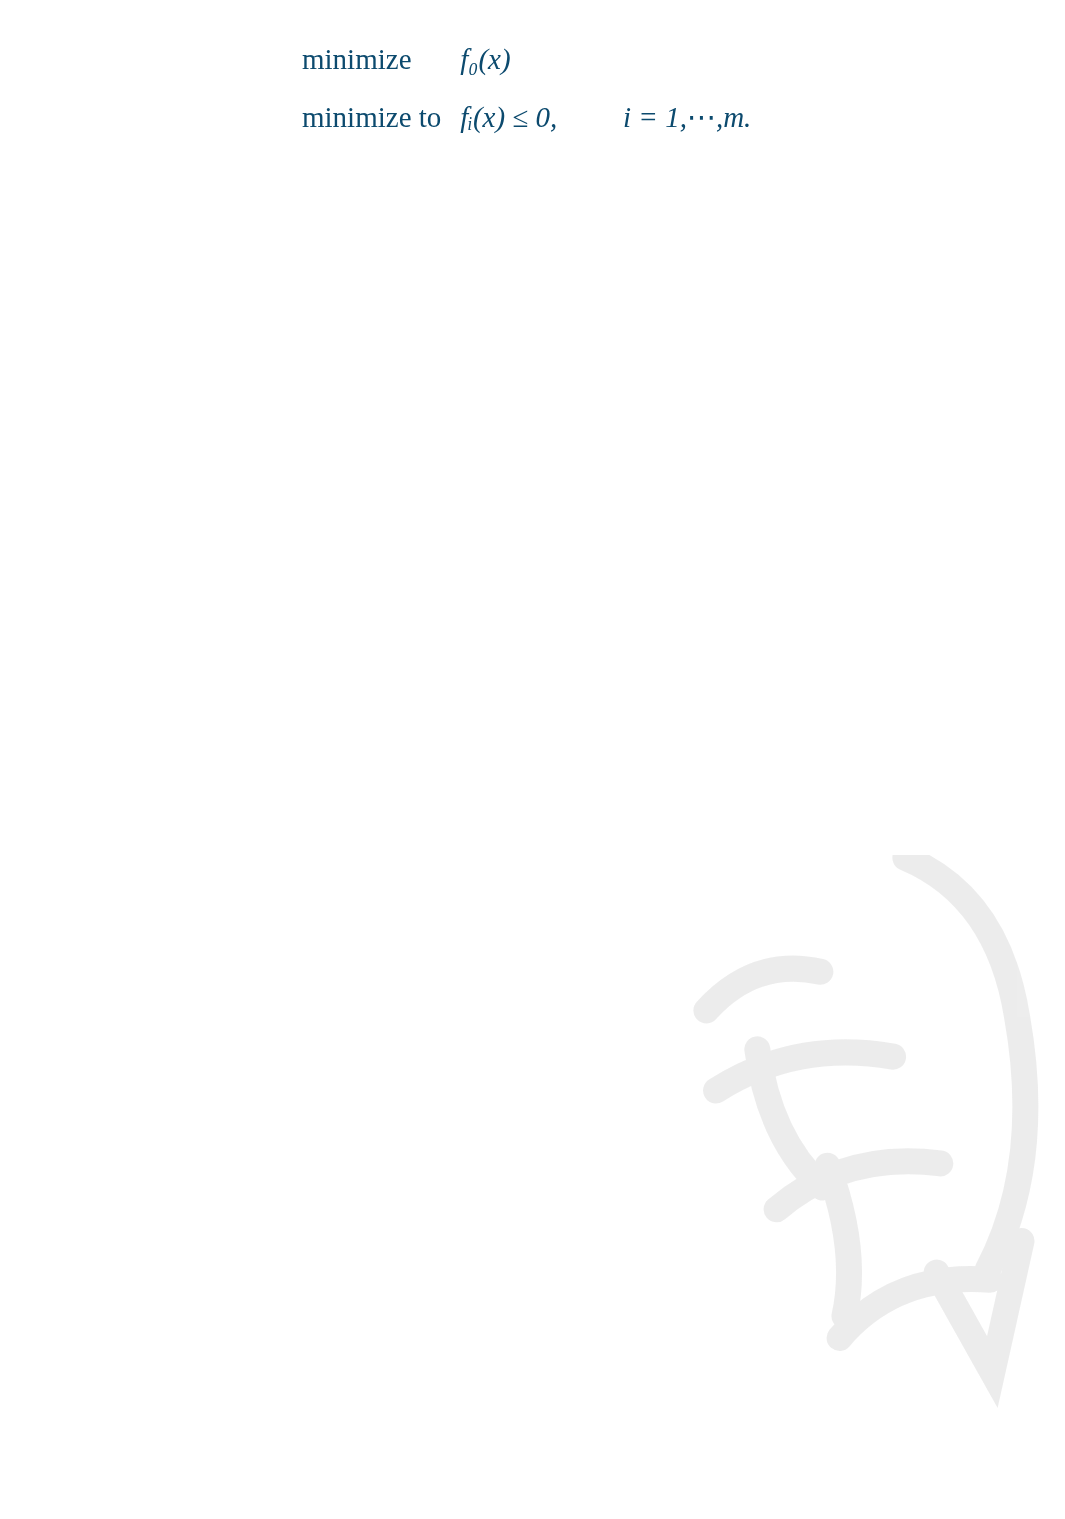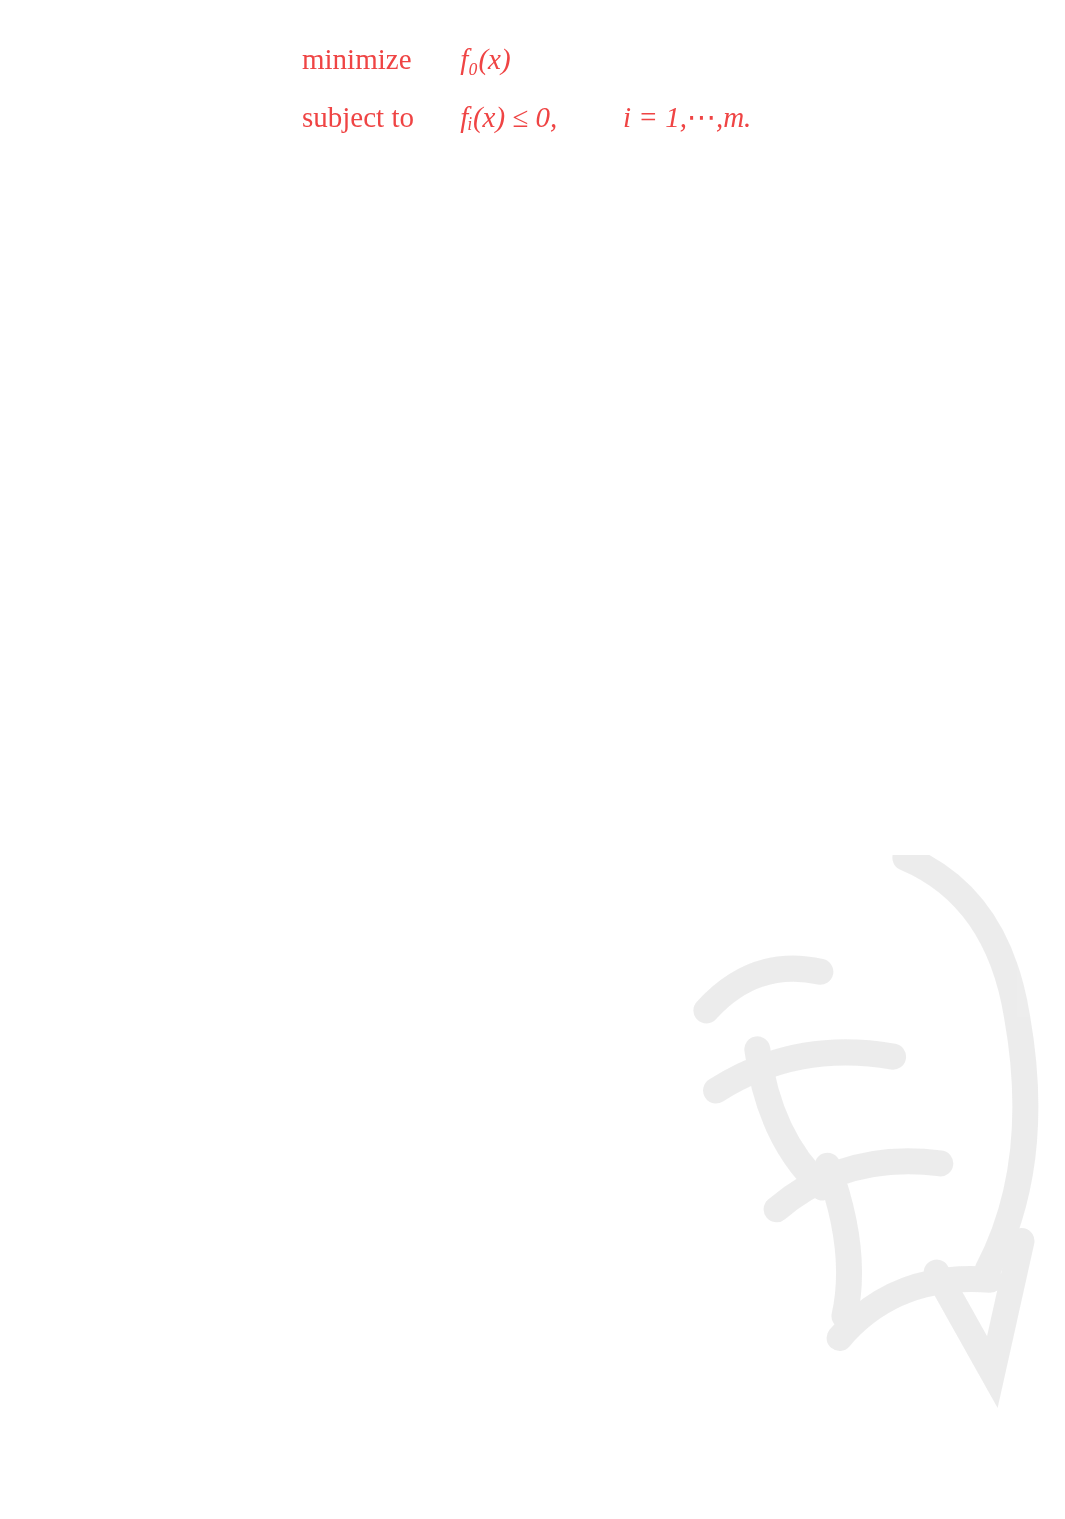--- a/index.html
+++ b/index.html
@@ -3,21 +3,21 @@
 <meta charset="utf-8">
 <style>
   html,body{margin:0;padding:0;background:#ffffff;}
   .page{
     position:relative;
     width:1065px;height:1519px;
     box-sizing:border-box;
     padding:10px 10px 0 10px;
     overflow:hidden;
     background:#ffffff;
-    color:#ef4444;
+    color:#0c4a6e;
     font-family:"Liberation Serif","DejaVu Serif",serif;
   }
   .para{
     font-size:29px;
     line-height:47px;
     text-align:justify;
     letter-spacing:0.4px;
     position:relative;
     z-index:2;
   }
@@ -56,21 +56,21 @@
 <div class="page">
 
   <div class="para indent"></div>
 
   <div class="equation">
     <div class="eq-row">
       <span class="eq-label">minimize</span>
       <span class="eq-formula"><span class="math">f₀(x)</span></span>
     </div>
     <div class="eq-row">
-      <span class="eq-label">subject to</span>
+      <span class="eq-label">minimize to</span>
       <span class="eq-formula"><span class="math">fᵢ(x) ≤ 0,</span><span class="sp"></span><span class="math">i = 1,⋯,m.</span></span>
     </div>
   </div>
 
   <div class="para"></div>
 
   <div class="para indent"></div>
 
   <div class="para indent"></div>
 

